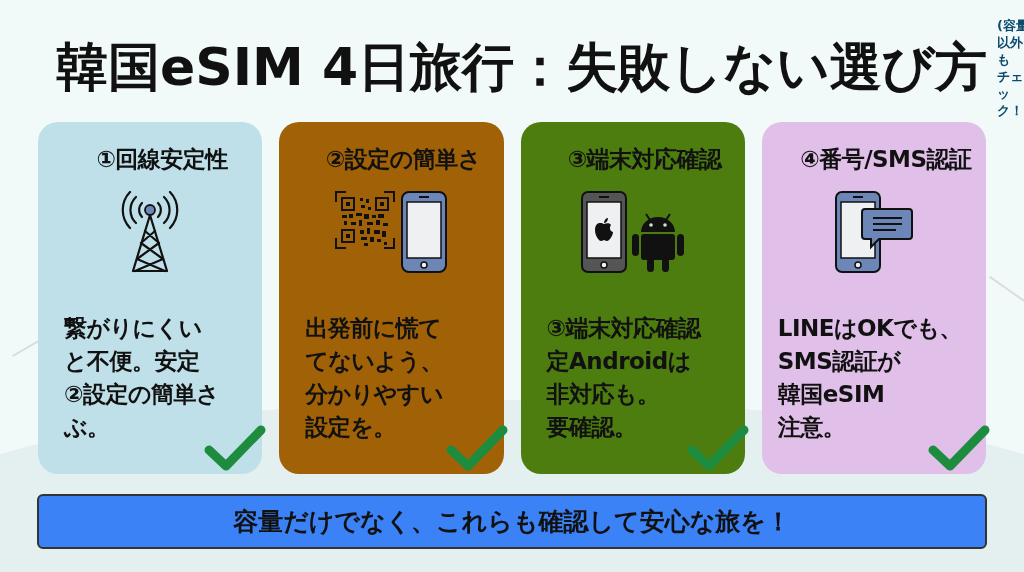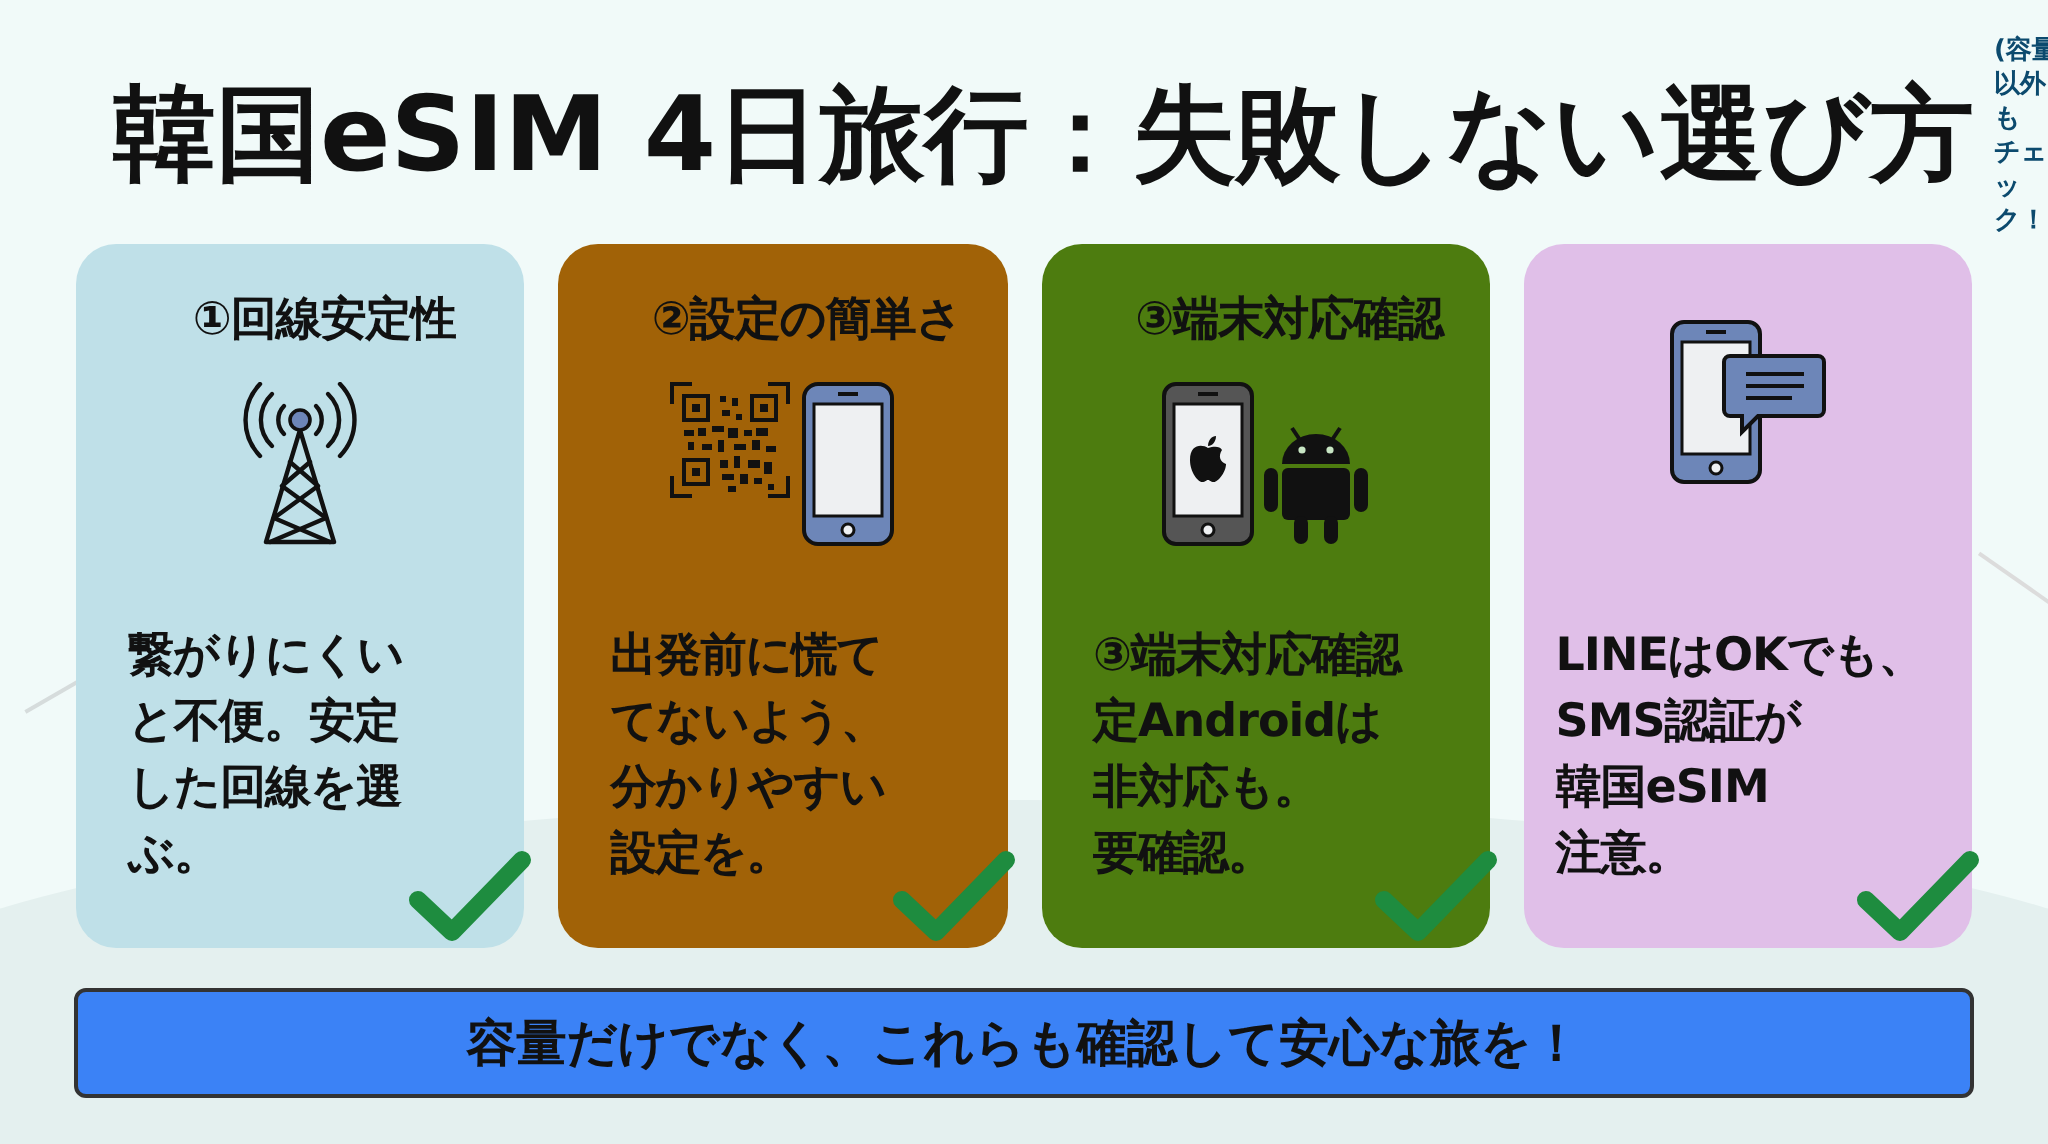--- a/index.html
+++ b/index.html
@@ -99,21 +99,21 @@
           <path d="M15 1 a26 26 0 0 0 0 36"></path>
           <path d="M55 1 a26 26 0 0 1 0 36"></path>
           <path d="M35 24 L18 80 M35 24 L52 80 M18 80 L52 80"></path>
           <path d="M30 40 L44 52 M40 40 L26 52 M26 52 L48 68 M44 52 L22 68 M22 68 L50 80 M48 68 L20 80"></path>
         </g>
         <circle cx="35" cy="19" r="5" fill="#6d86b8" stroke="#111" stroke-width="1.8"></circle>
       </svg>
     </div>
     <div class="card-body">繋がりにくい
 と不便。安定
-した回線を選
+②設定の簡単さ
 ぶ。</div>
     <svg class="check" viewBox="0 0 62 50">
       <path d="M5 28 L22 44 L57 8" fill="none" stroke="#1e8c3f" stroke-width="9" stroke-linecap="round" stroke-linejoin="round"></path>
     </svg>
   </div>
 
   <div class="card" style="background:#a16207;">
     <div class="card-title">②設定の簡単さ</div>
     <div class="card-icon">
       <svg width="115" height="84" viewBox="0 0 115 84">
@@ -195,20 +195,21 @@
     <div class="card-body">③端末対応確認
 定Androidは
 非対応も。
 要確認。</div>
     <svg class="check" viewBox="0 0 62 50">
       <path d="M5 28 L22 44 L57 8" fill="none" stroke="#1e8c3f" stroke-width="9" stroke-linecap="round" stroke-linejoin="round"></path>
     </svg>
   </div>
 
   <div class="card" style="background:#e0bfe8;">
+    <div class="card-title">④番号/SMS認証</div>
     <div class="card-icon">
       <svg width="80" height="84" viewBox="0 0 80 84">
         <rect x="2" y="2" width="44" height="80" rx="6" fill="#6d86b8" stroke="#111" stroke-width="2"></rect>
         <rect x="7" y="12" width="34" height="56" fill="#eef0f2" stroke="#111" stroke-width="1.5"></rect>
         <line x1="19" y1="7" x2="29" y2="7" stroke="#111" stroke-width="2"></line>
         <circle cx="24" cy="75" r="3" fill="#eef0f2" stroke="#111" stroke-width="1.5"></circle>
         <path d="M31 19 h44 a3 3 0 0 1 3 3 v24 a3 3 0 0 1 -3 3 h-30 l-8 8 v-8 h-6 a3 3 0 0 1 -3 -3 v-24 a3 3 0 0 1 3 -3 z" fill="#6d86b8" stroke="#111" stroke-width="2"></path>
         <line x1="39" y1="28" x2="68" y2="28" stroke="#111" stroke-width="2"></line>
         <line x1="39" y1="34" x2="68" y2="34" stroke="#111" stroke-width="2"></line>
         <line x1="39" y1="40" x2="62" y2="40" stroke="#111" stroke-width="2"></line>

